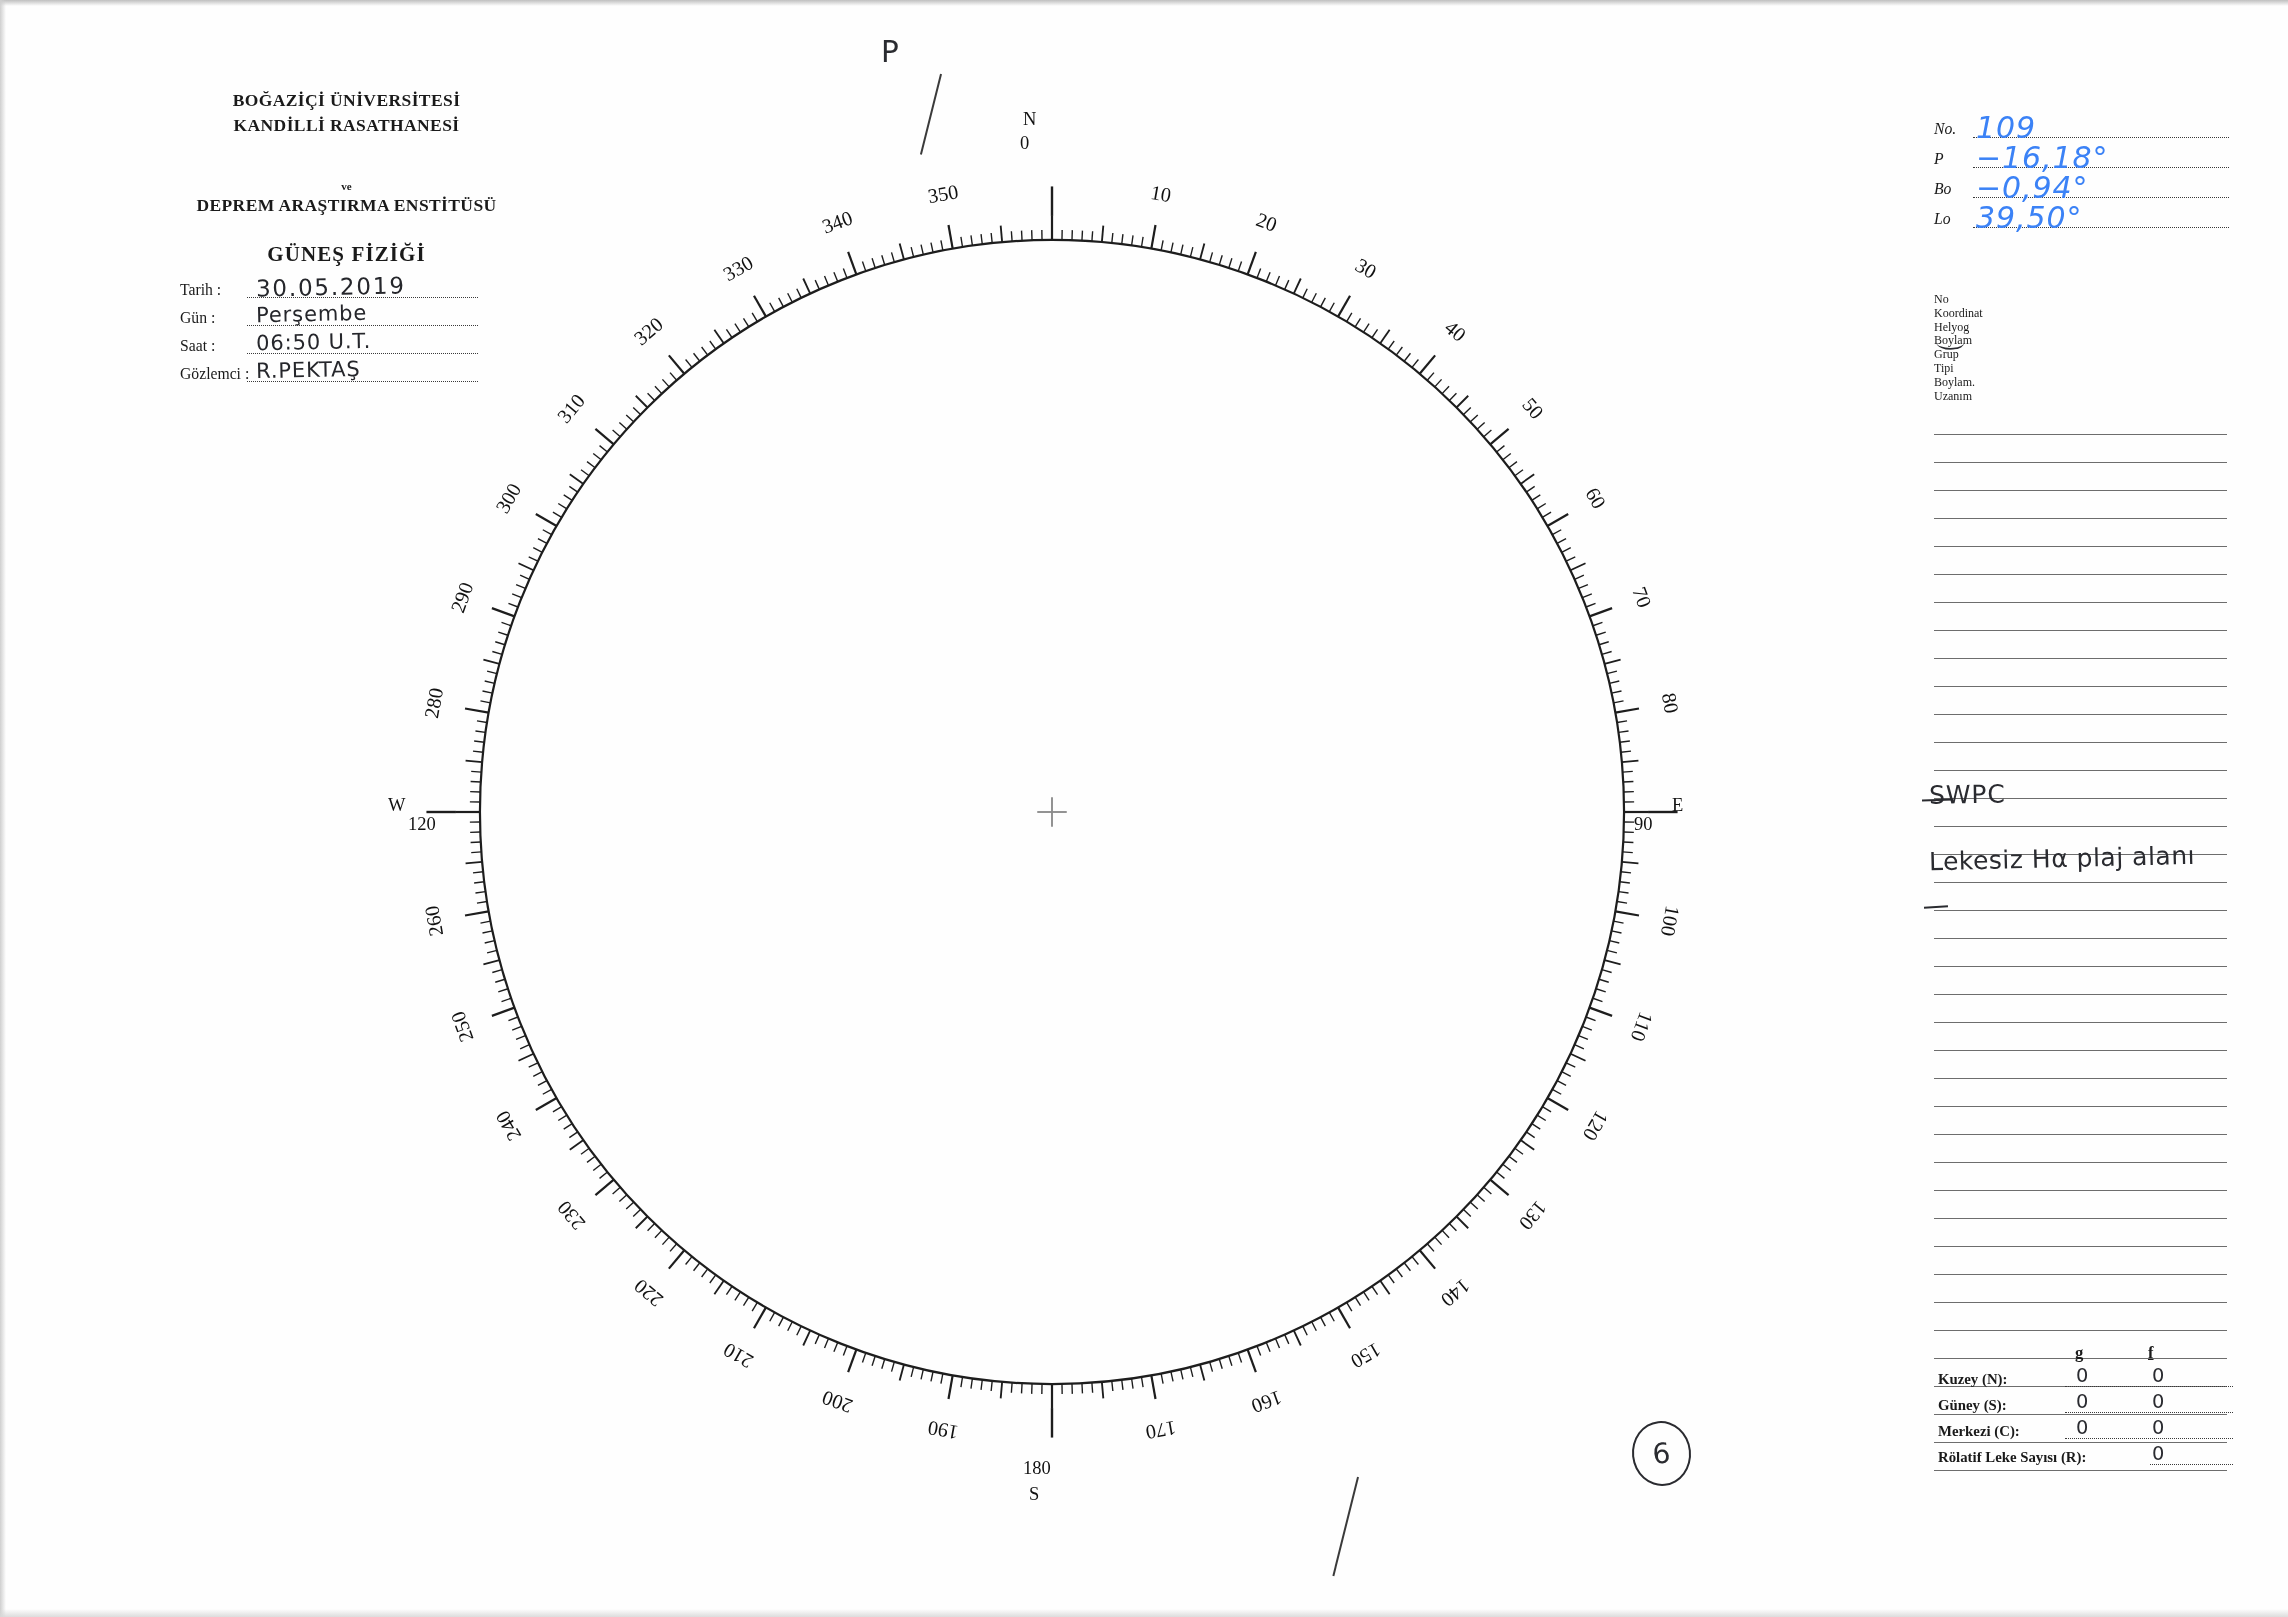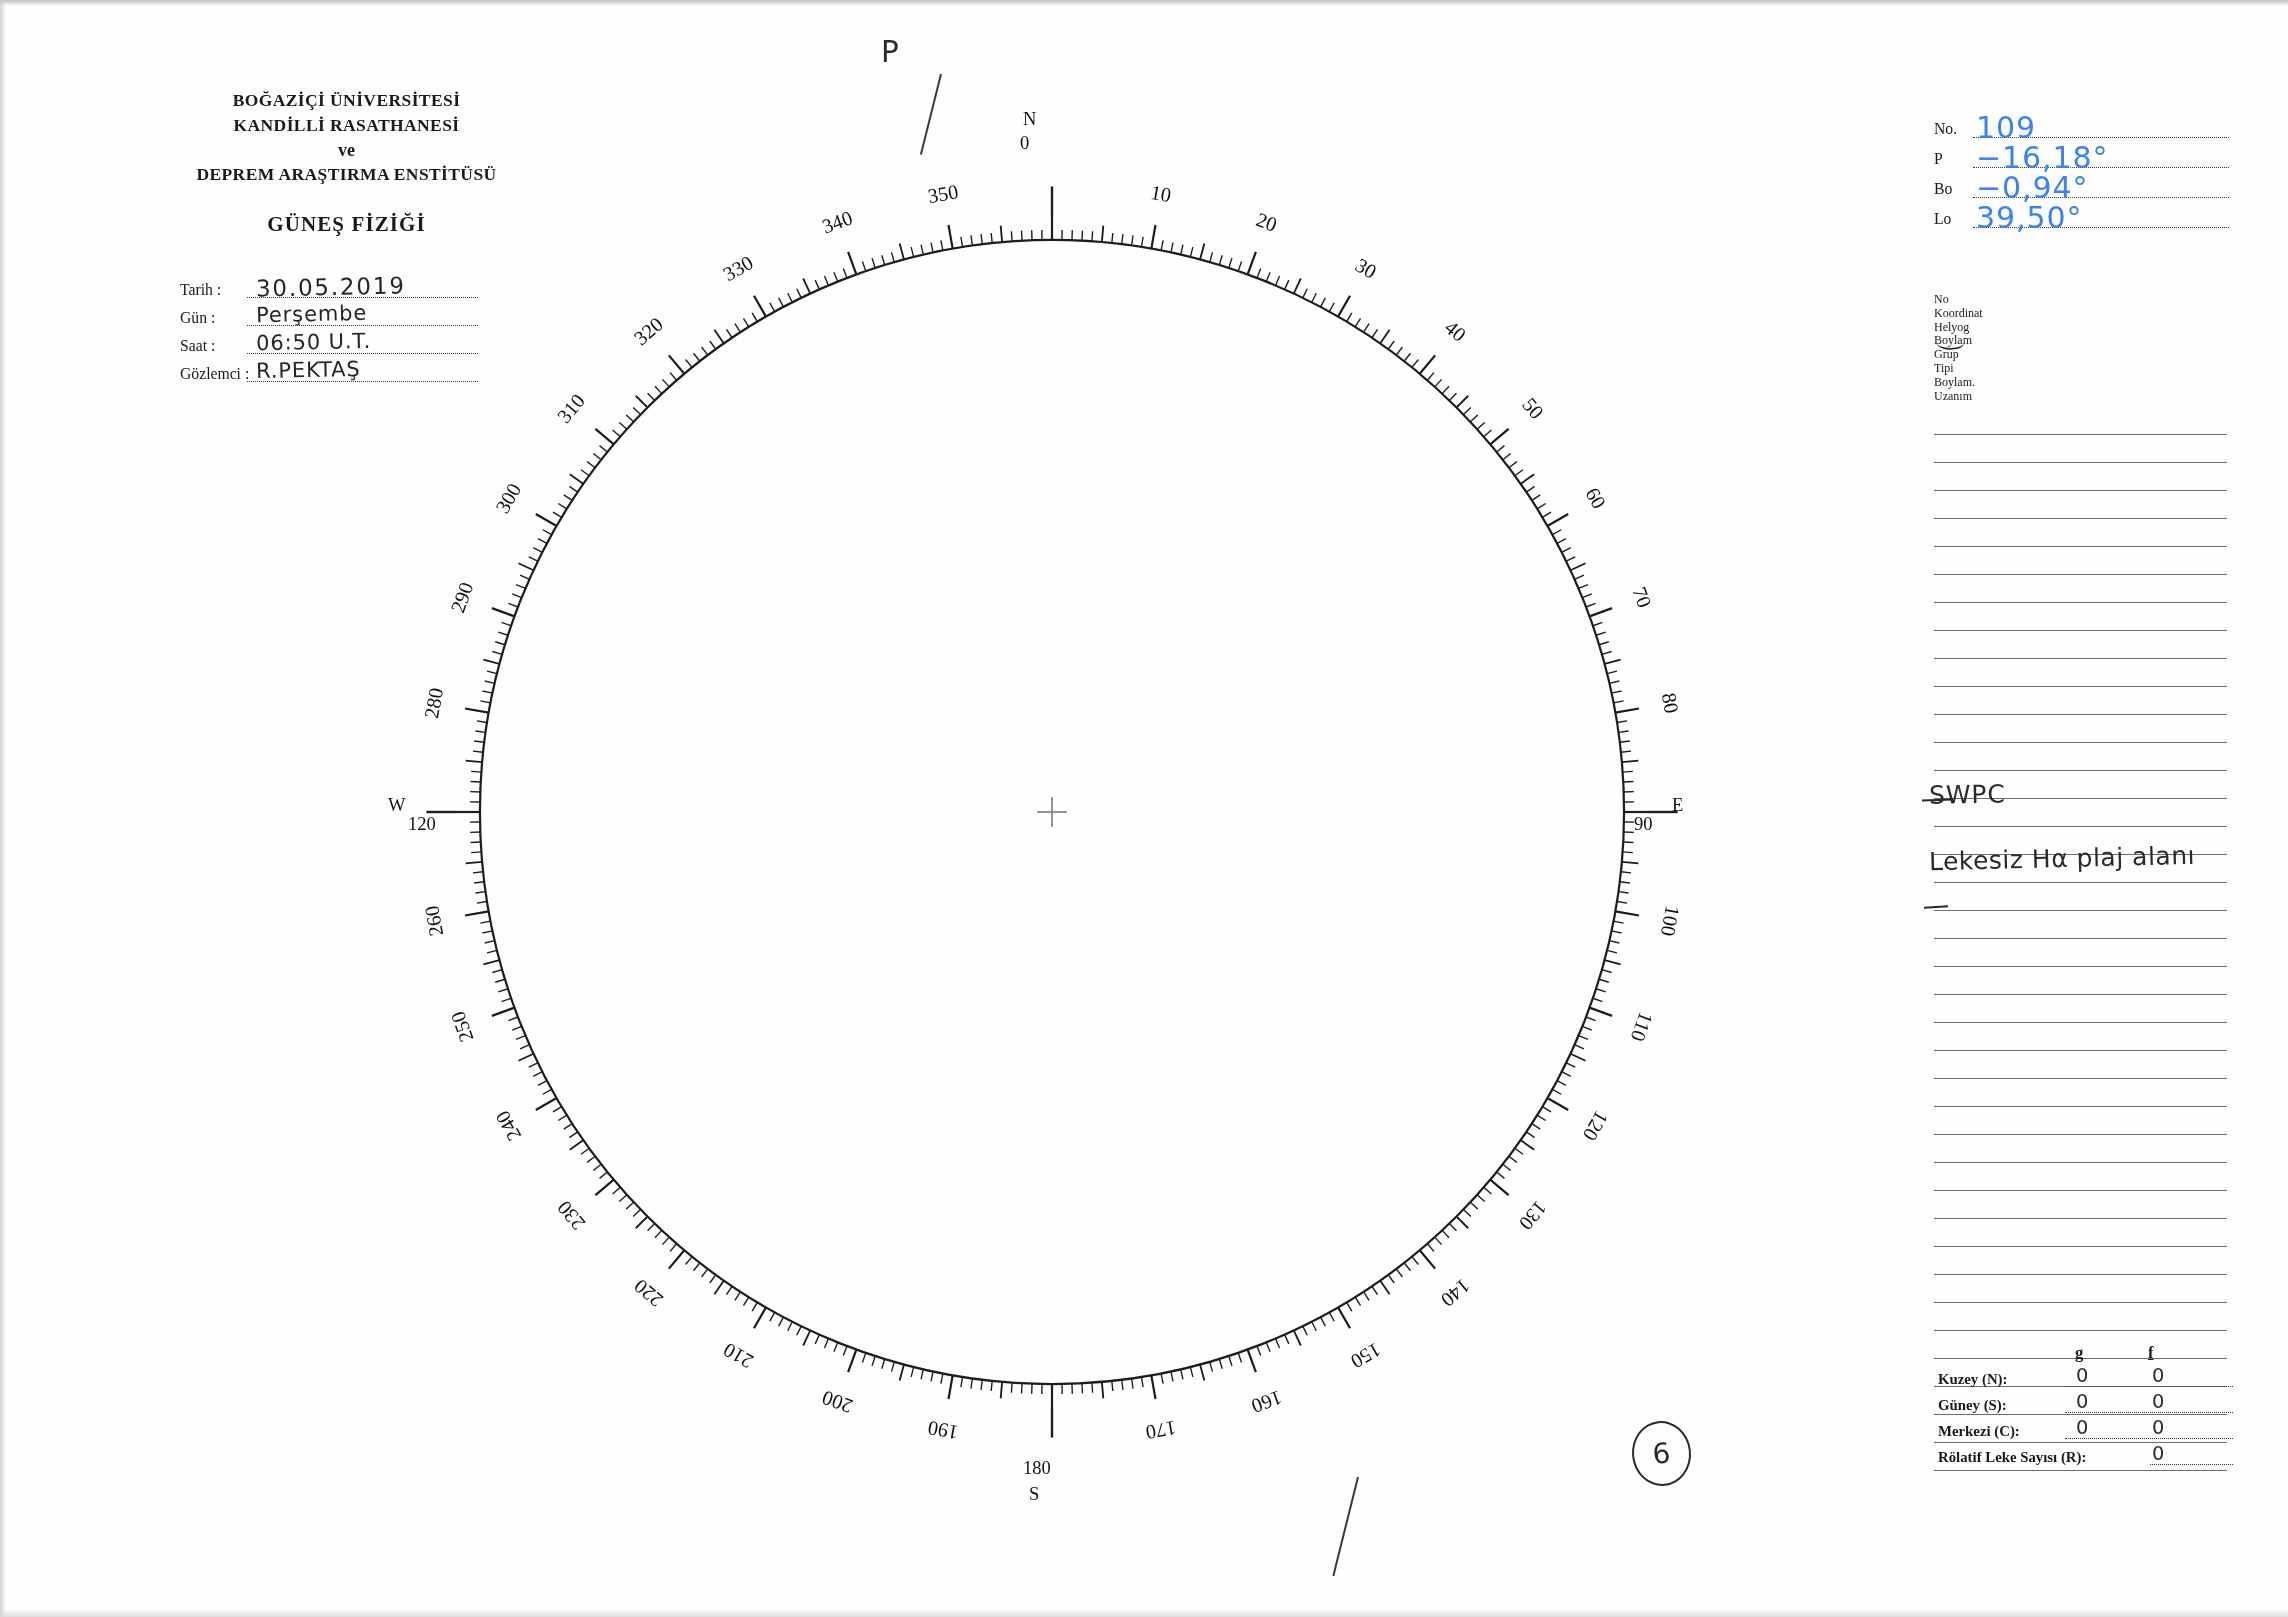--- a/index.html
+++ b/index.html
@@ -30,22 +30,23 @@
     text-align: center;
   }
   .inst-line {
     font-weight: bold;
     font-size: 17.5px;
     letter-spacing: 0.4px;
     line-height: 1.45;
   }
   .inst-ve {
     font-weight: bold;
-    font-size: 18px;
+    font-size: 11px;
     line-height: 1.3;
+    margin-top: 40px;
   }
   .title-gf {
     font-weight: bold;
     font-size: 21px;
     letter-spacing: 1.1px;
     margin-top: 24px;
   }
 
   
   .fields {
@@ -119,20 +120,21 @@
     font-size: 18.5px;
     color: #111;
   }
 
   
   .right-top {
     position: absolute;
     left: 1934px;
     top: 115px;
     width: 295px;
+    font-style: italic;
   }
   .rrow { position: relative; height: 30px; }
   .rlabel { position: absolute; left: 0; top: 4.6px; font-size: 15.7px; }
   .rdots { position: absolute; left: 39px; right: 0; top: 22px; border-bottom: 1.8px dotted #3a3a3a; }
   .rval {
     position: absolute;
     left: 42px;
     top: -5.5px;
     font-family: "DejaVu Sans", sans-serif;
     font-size: 30px;

